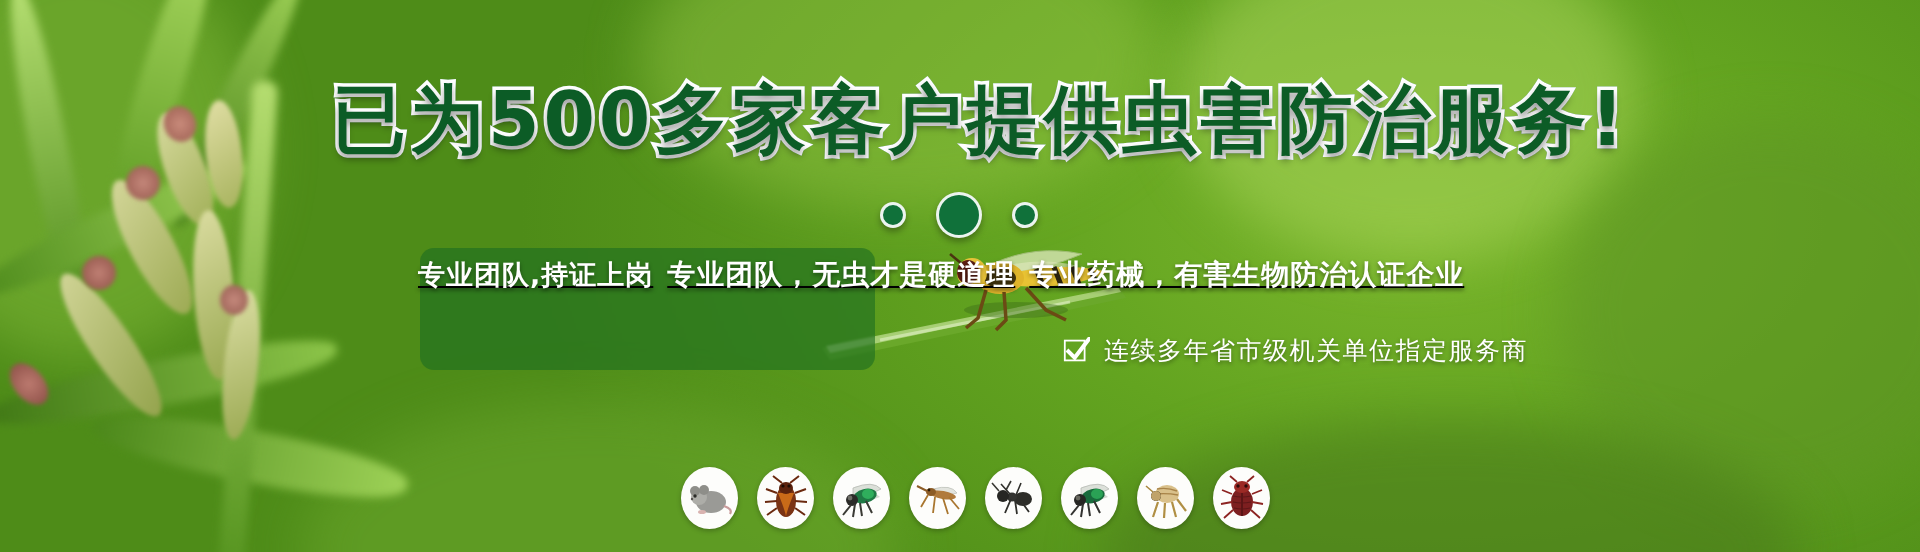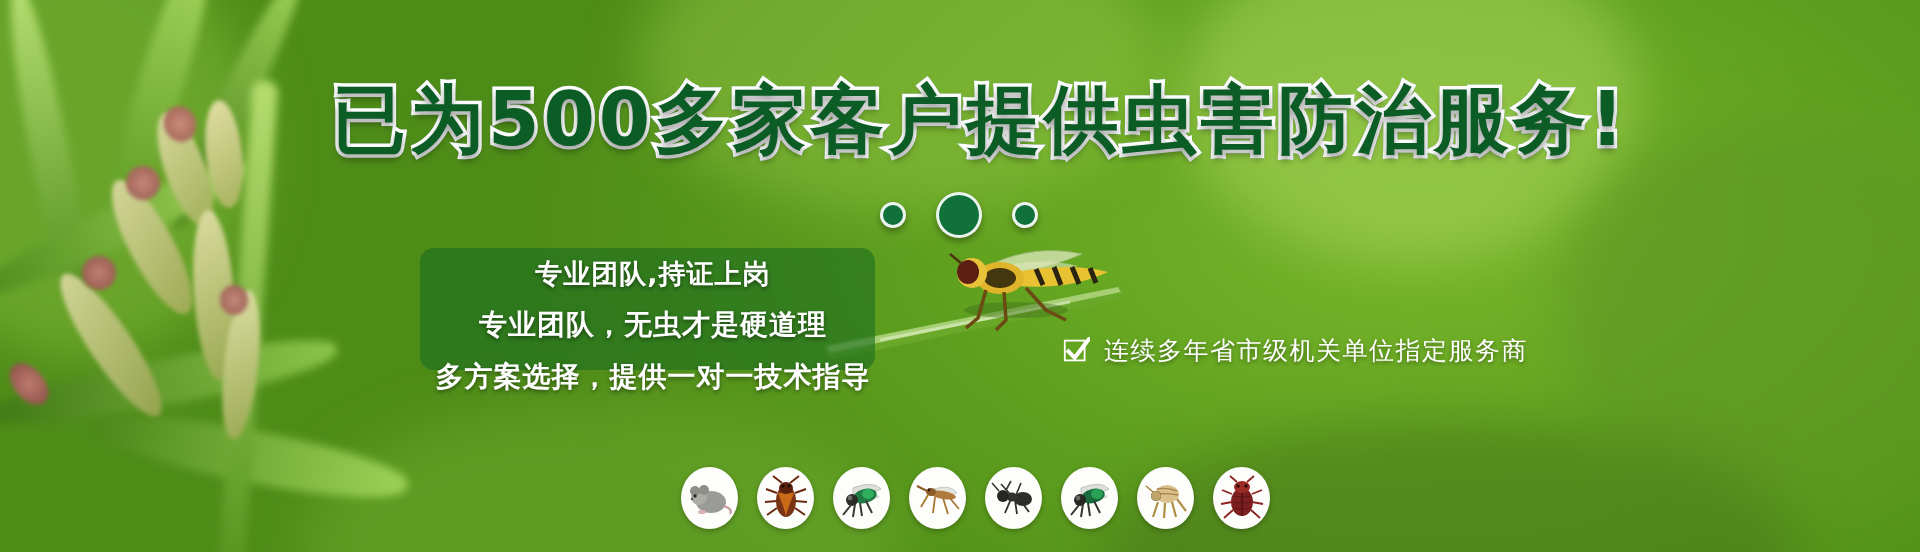--- a/index.html
+++ b/index.html
@@ -66,21 +66,21 @@
 
   
   #panel {
     position:absolute; left:420px; top:248px; width:455px; height:122px;
     background:rgba(29,110,32,.62);
     border-radius:14px;
     backdrop-filter:blur(1px);
   }
   #panel-lines {
     position:absolute; left:418px; top:256px; width:470px;
-    display:flex; flex-direction:column; align-items:center; gap:14px;
+    display:flex; flex-direction:row; align-items:center; gap:14px;text-decoration:underline;
   }
   .pline {
     color:#ffffff; font-weight:bold; white-space:nowrap;
     text-shadow:0 2px 4px rgba(0,0,0,.45);
     font-family:"DejaVu Sans","Liberation Sans",sans-serif;
   }
   .pline.l1 { font-size:27px; letter-spacing:1px; }
   .pline.l2 { font-size:28px; letter-spacing:1px; }
   .pline.l3 { font-size:28px; letter-spacing:1px; }
 
@@ -178,21 +178,21 @@
   <div id="dots">
     <span class="dot sm"></span>
     <span class="dot lg"></span>
     <span class="dot sm"></span>
   </div>
 
   <div id="panel"></div>
   <div id="panel-lines">
     <div class="pline l1">专业团队,持证上岗</div>
     <div class="pline l2">专业团队，无虫才是硬道理</div>
-    <div class="pline l3">多方案选择，提供一对一技术指导</div>
+    <div class="pline l3">专业药械，有害生物防治认证企业</div>
   </div>
 
   <div id="bullets">
     <div class="bullet">
       <span class="cb">
         <svg viewBox="0 0 30 30">
           <rect x="2" y="4" width="22" height="22" fill="none" stroke="#ffffff" stroke-width="2"></rect>
           <path d="M6 16 L13 23 L29 2" fill="none" stroke="#ffffff" stroke-width="4.5" stroke-linecap="square"></path>
         </svg>
       </span>

